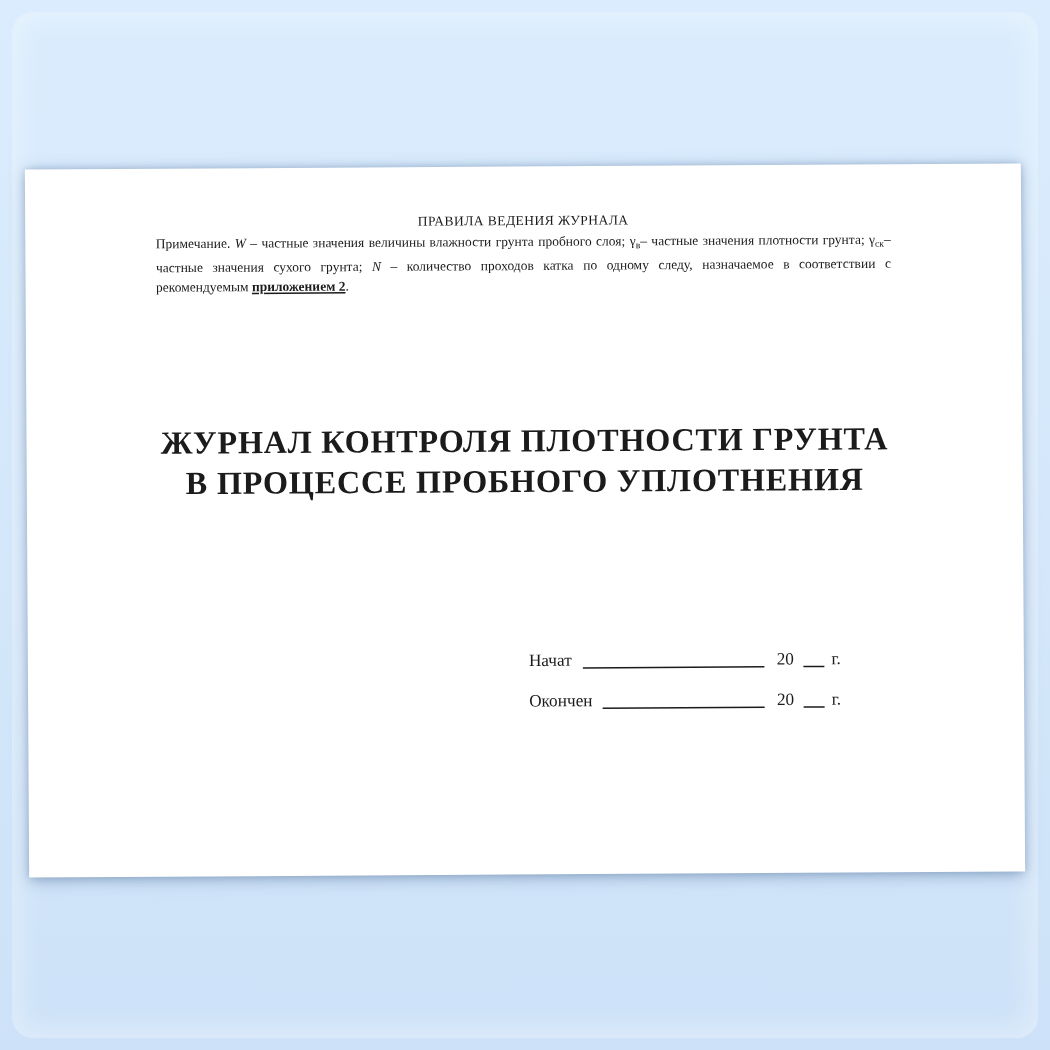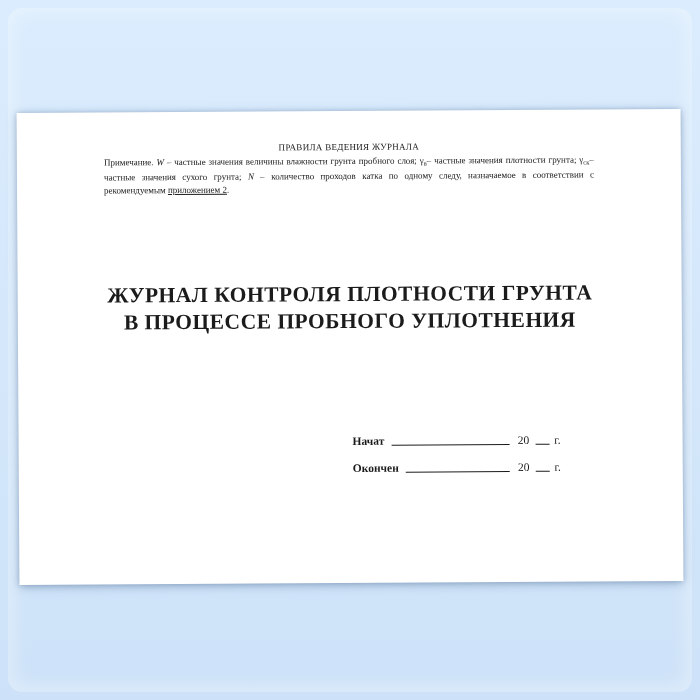--- a/index.html
+++ b/index.html
@@ -57,21 +57,21 @@
     line-height: 13px;
     text-align: justify;
   }
   .note .b { font-weight: 400; }
   .note .i { font-style: italic; }
   .note .sub {
     font-size: 6.5px;
     vertical-align: -2px;
   }
   .note .link {
-    font-weight: 400;
+    font-weight: 700;
     text-decoration: underline;
   }
   .title {
     position: absolute;
     top: 170px;
     left: 0;
     width: 100%;
     text-align: center;
     font-weight: 700;
     font-size: 21.5px;
@@ -84,21 +84,21 @@
     top: 320px;
     width: 208px;
     font-size: 11.5px;
   }
   .date-row {
     display: flex;
     align-items: flex-end;
     height: 16px;
     margin-bottom: 11px;
   }
-  .dlabel { flex: 0 0 auto; font-weight: bold; }
+  .dlabel { flex: 0 0 auto; }
   .blank-long {
     flex: 1 1 auto;
     border-bottom: 1px solid #1b1b1b;
     margin: 0 8px 1px 7px;
     height: 12px;
   }
   .blank-short {
     flex: 0 0 14px;
     border-bottom: 1px solid #1b1b1b;
     margin: 0 5px 1px 6px;

